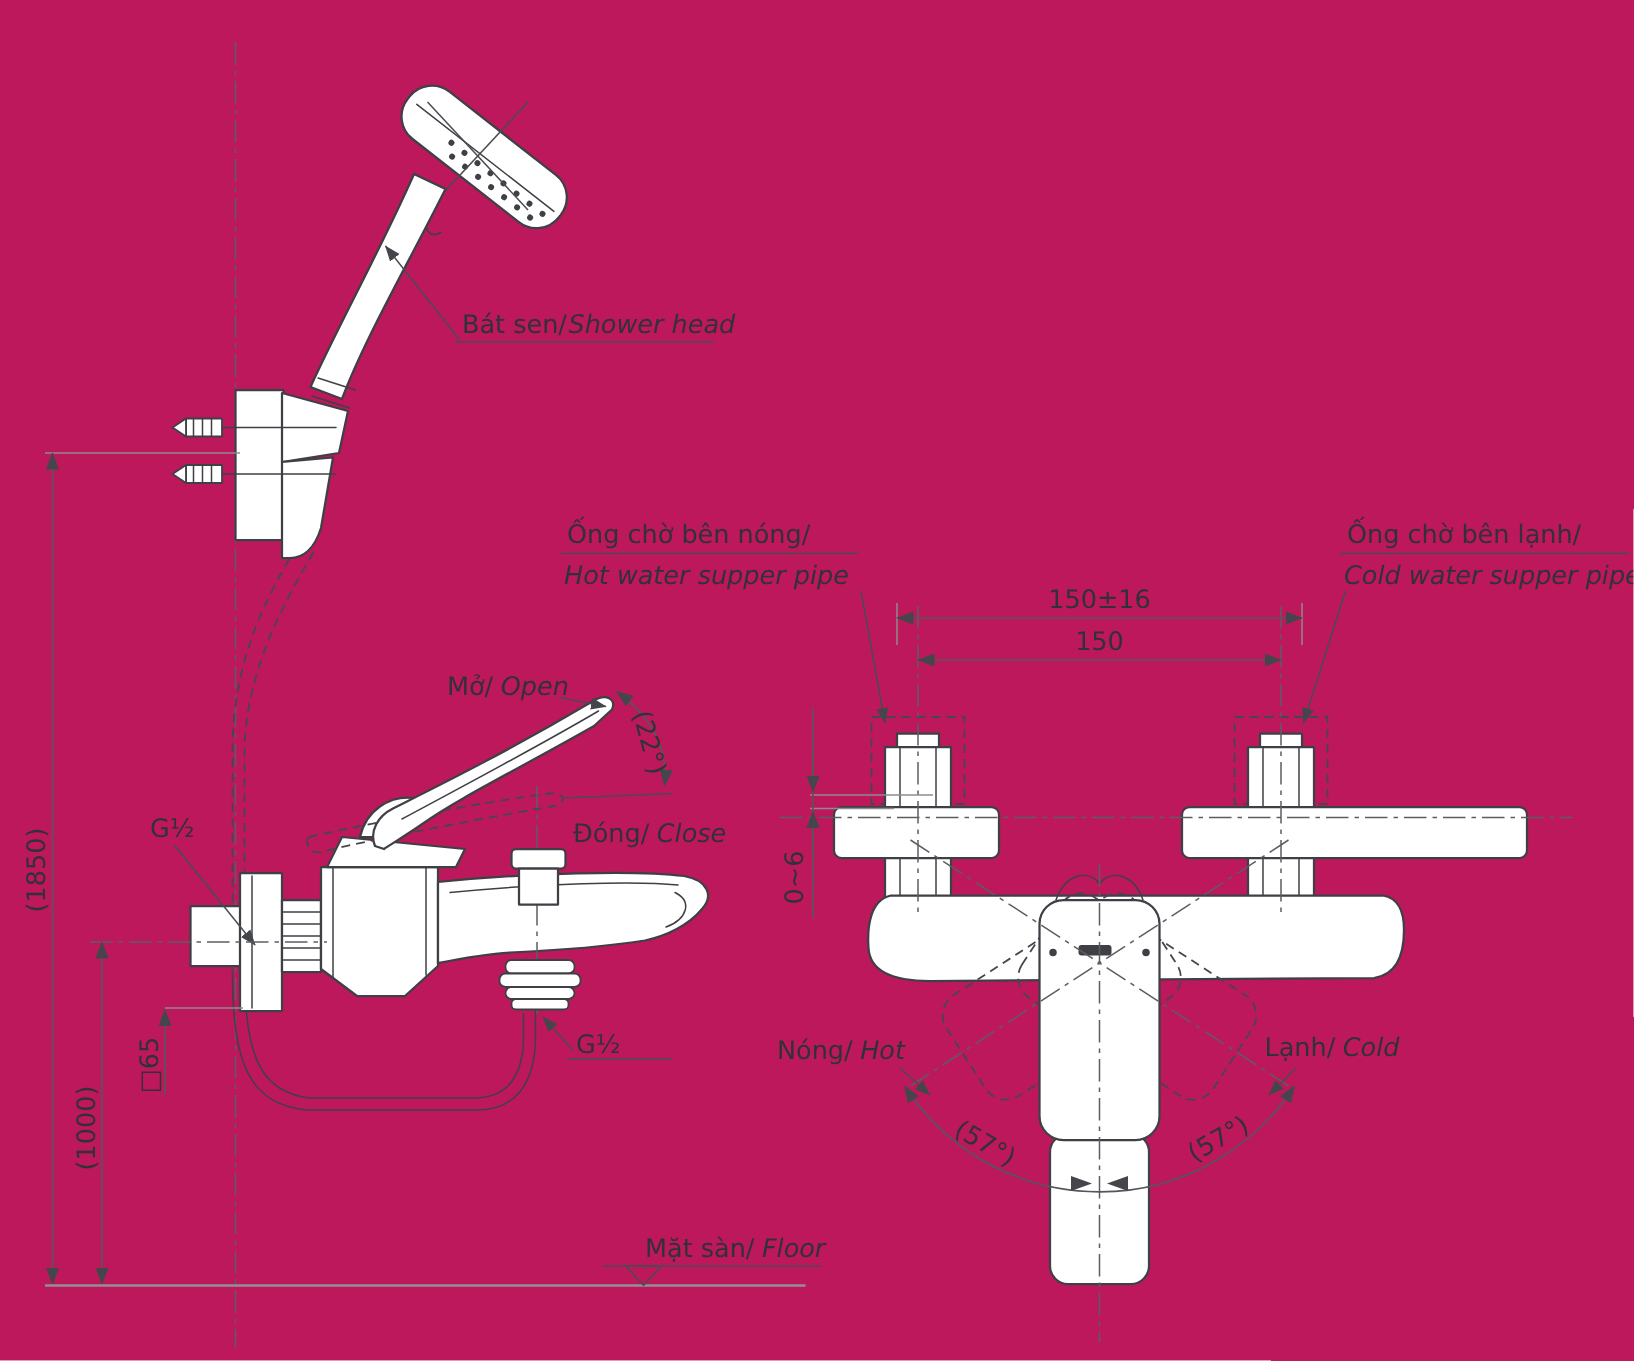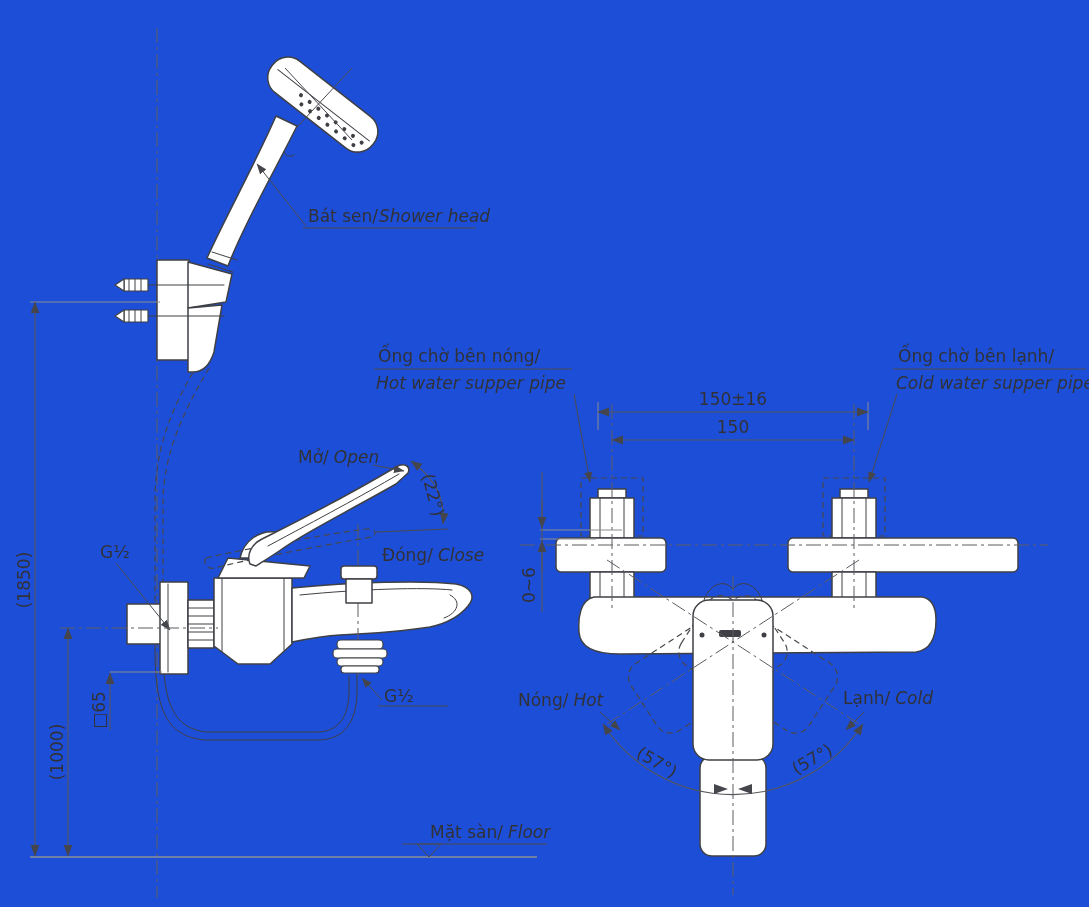--- a/index.html
+++ b/index.html
@@ -1,16 +1,16 @@
 <!DOCTYPE html>
 <html><head>
 <meta charset="utf-8">
 <style>
   html,body{margin:0;padding:0;background:#fff;}
-  .page{width:1089px;height:907px;background:#1d4ed8;position:relative;overflow:hidden;}
+  .page{width:1089px;height:907px;background:#be185d;position:relative;overflow:hidden;}
   svg{display:block;}
   .ln1{stroke:#3f4045;fill:none;stroke-width:1;stroke-linejoin:round;stroke-linecap:round}
   .fw{fill:#fff;stroke:#3f4045;stroke-width:1.5;stroke-linejoin:round}
   .fw1{fill:#fff;stroke:#3f4045;stroke-width:1.2;stroke-linejoin:round}
   .dsh{stroke:#46474c;fill:none;stroke-width:1.2;stroke-dasharray:6 4;stroke-linejoin:round}
   .cl{stroke:#5c5d63;stroke-width:1;fill:none;stroke-dasharray:15 4 3 4}
   .dim{stroke:#55565b;stroke-width:1.1;fill:none}
   .ext{stroke:#8c8c8c;stroke-width:1;fill:none}
   .thin{stroke:#4a4b50;stroke-width:1;fill:none}
   .txt{font:17px "DejaVu Sans","Liberation Sans",sans-serif;fill:#313237}

